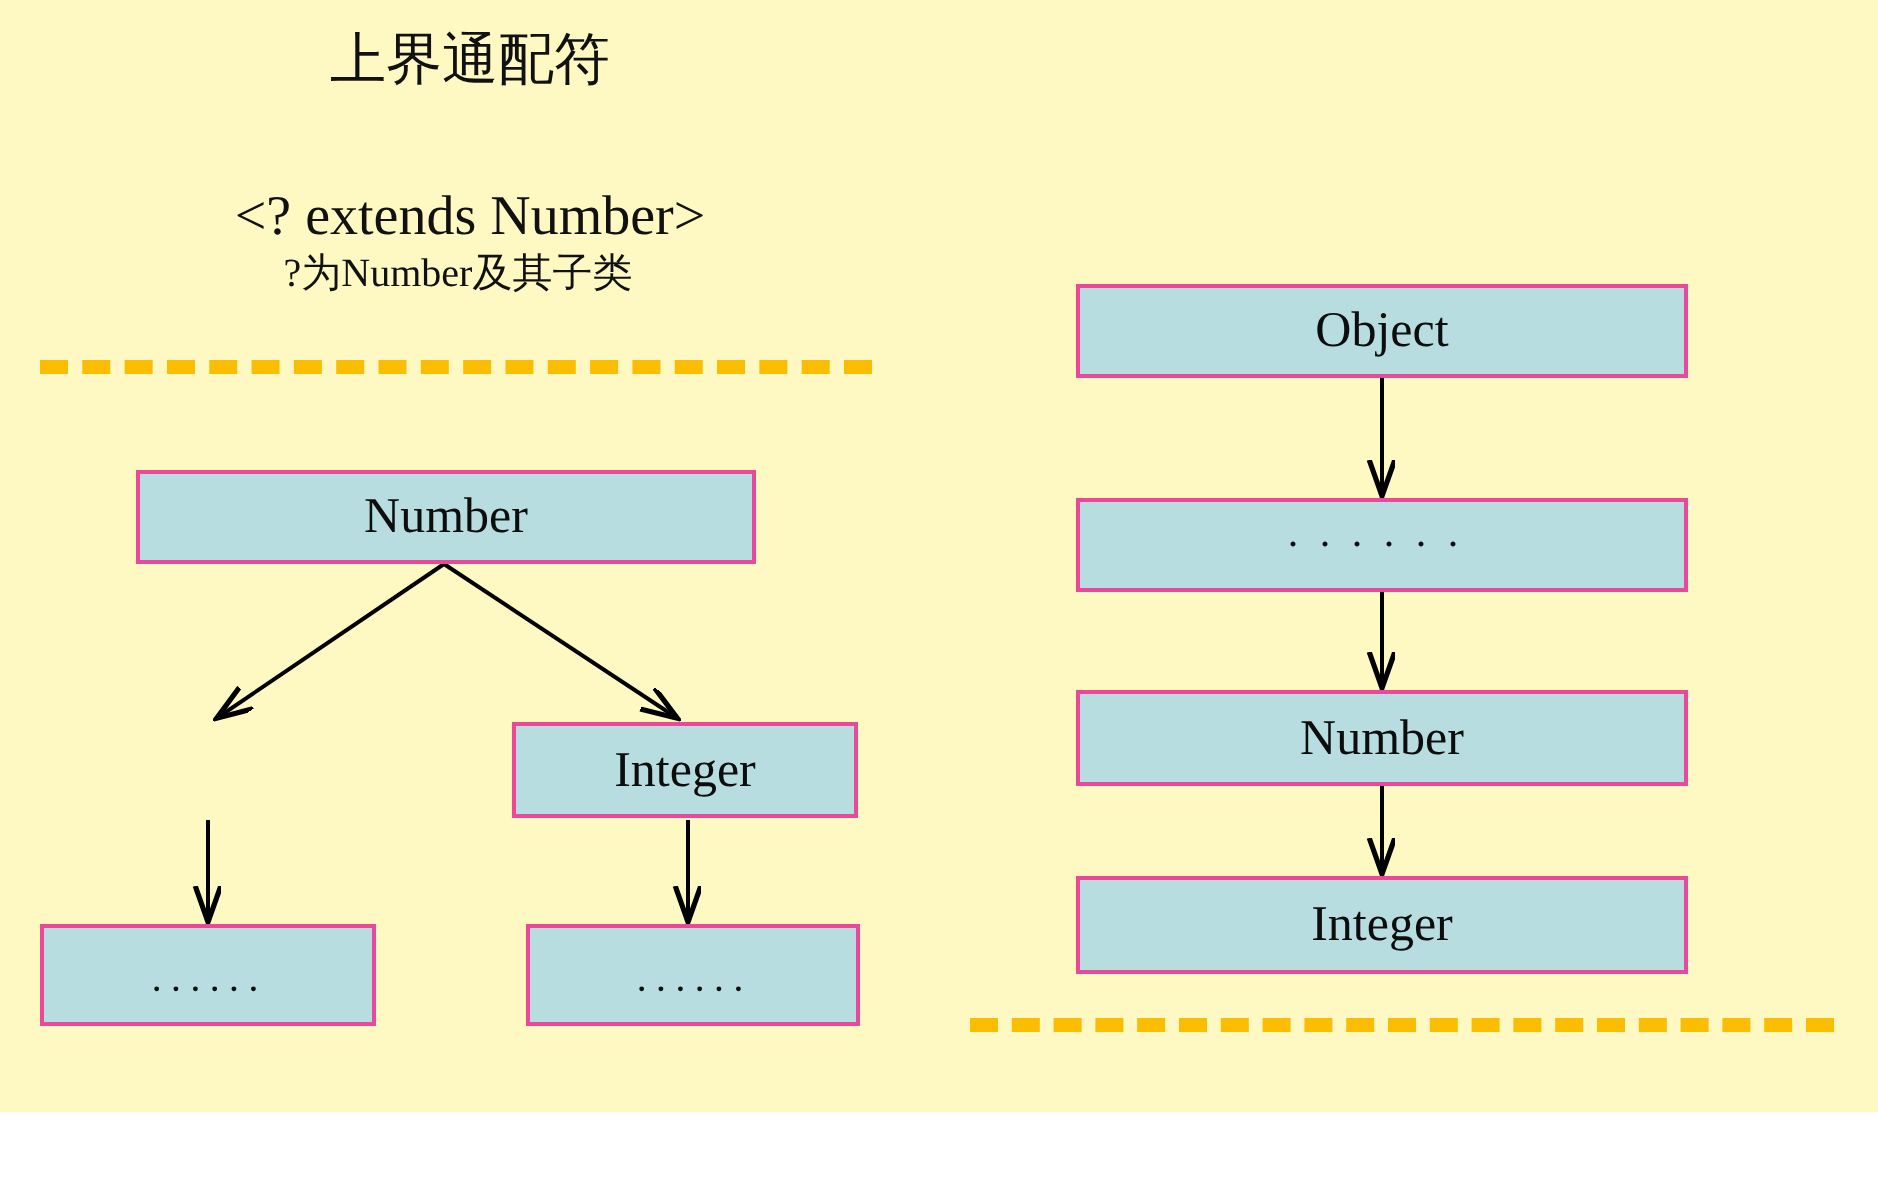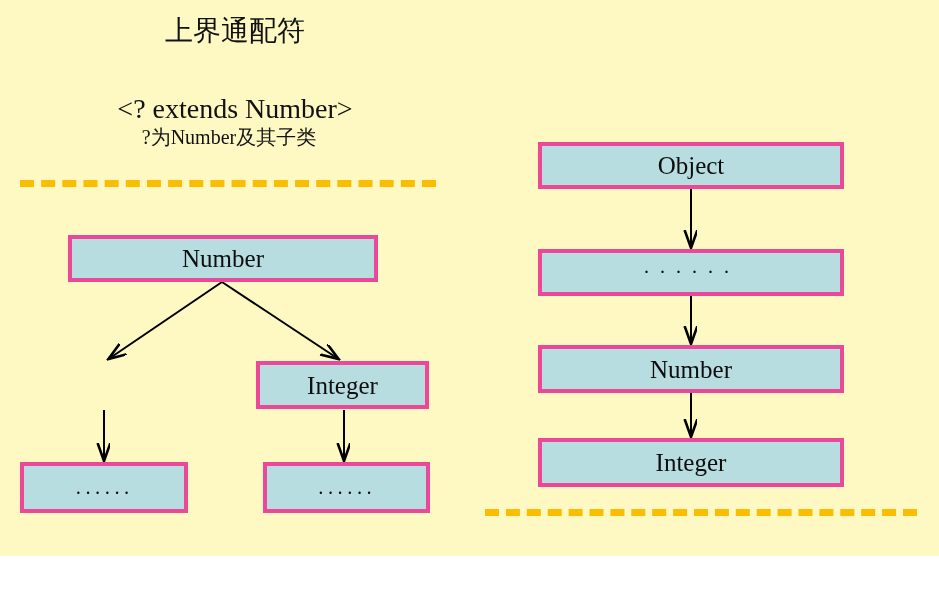--- a/index.html
+++ b/index.html
@@ -31,21 +31,21 @@
     text-align: center;
     white-space: nowrap;
     line-height: 1.1;
     font-family: "Liberation Serif", "DejaVu Serif", serif;
     color: #111111;
   }
 
   .node-box {
     position: absolute;
     background: #b7dde1;
-    border: 4px solid #ec4899;
+    border: 2px solid #ec4899;
     box-sizing: border-box;
     display: flex;
     align-items: center;
     justify-content: center;
     font-family: "Liberation Serif", "DejaVu Serif", serif;
     color: #0d0d0d;
   }
   .node-box .label {
     display: block;
     line-height: 1;

